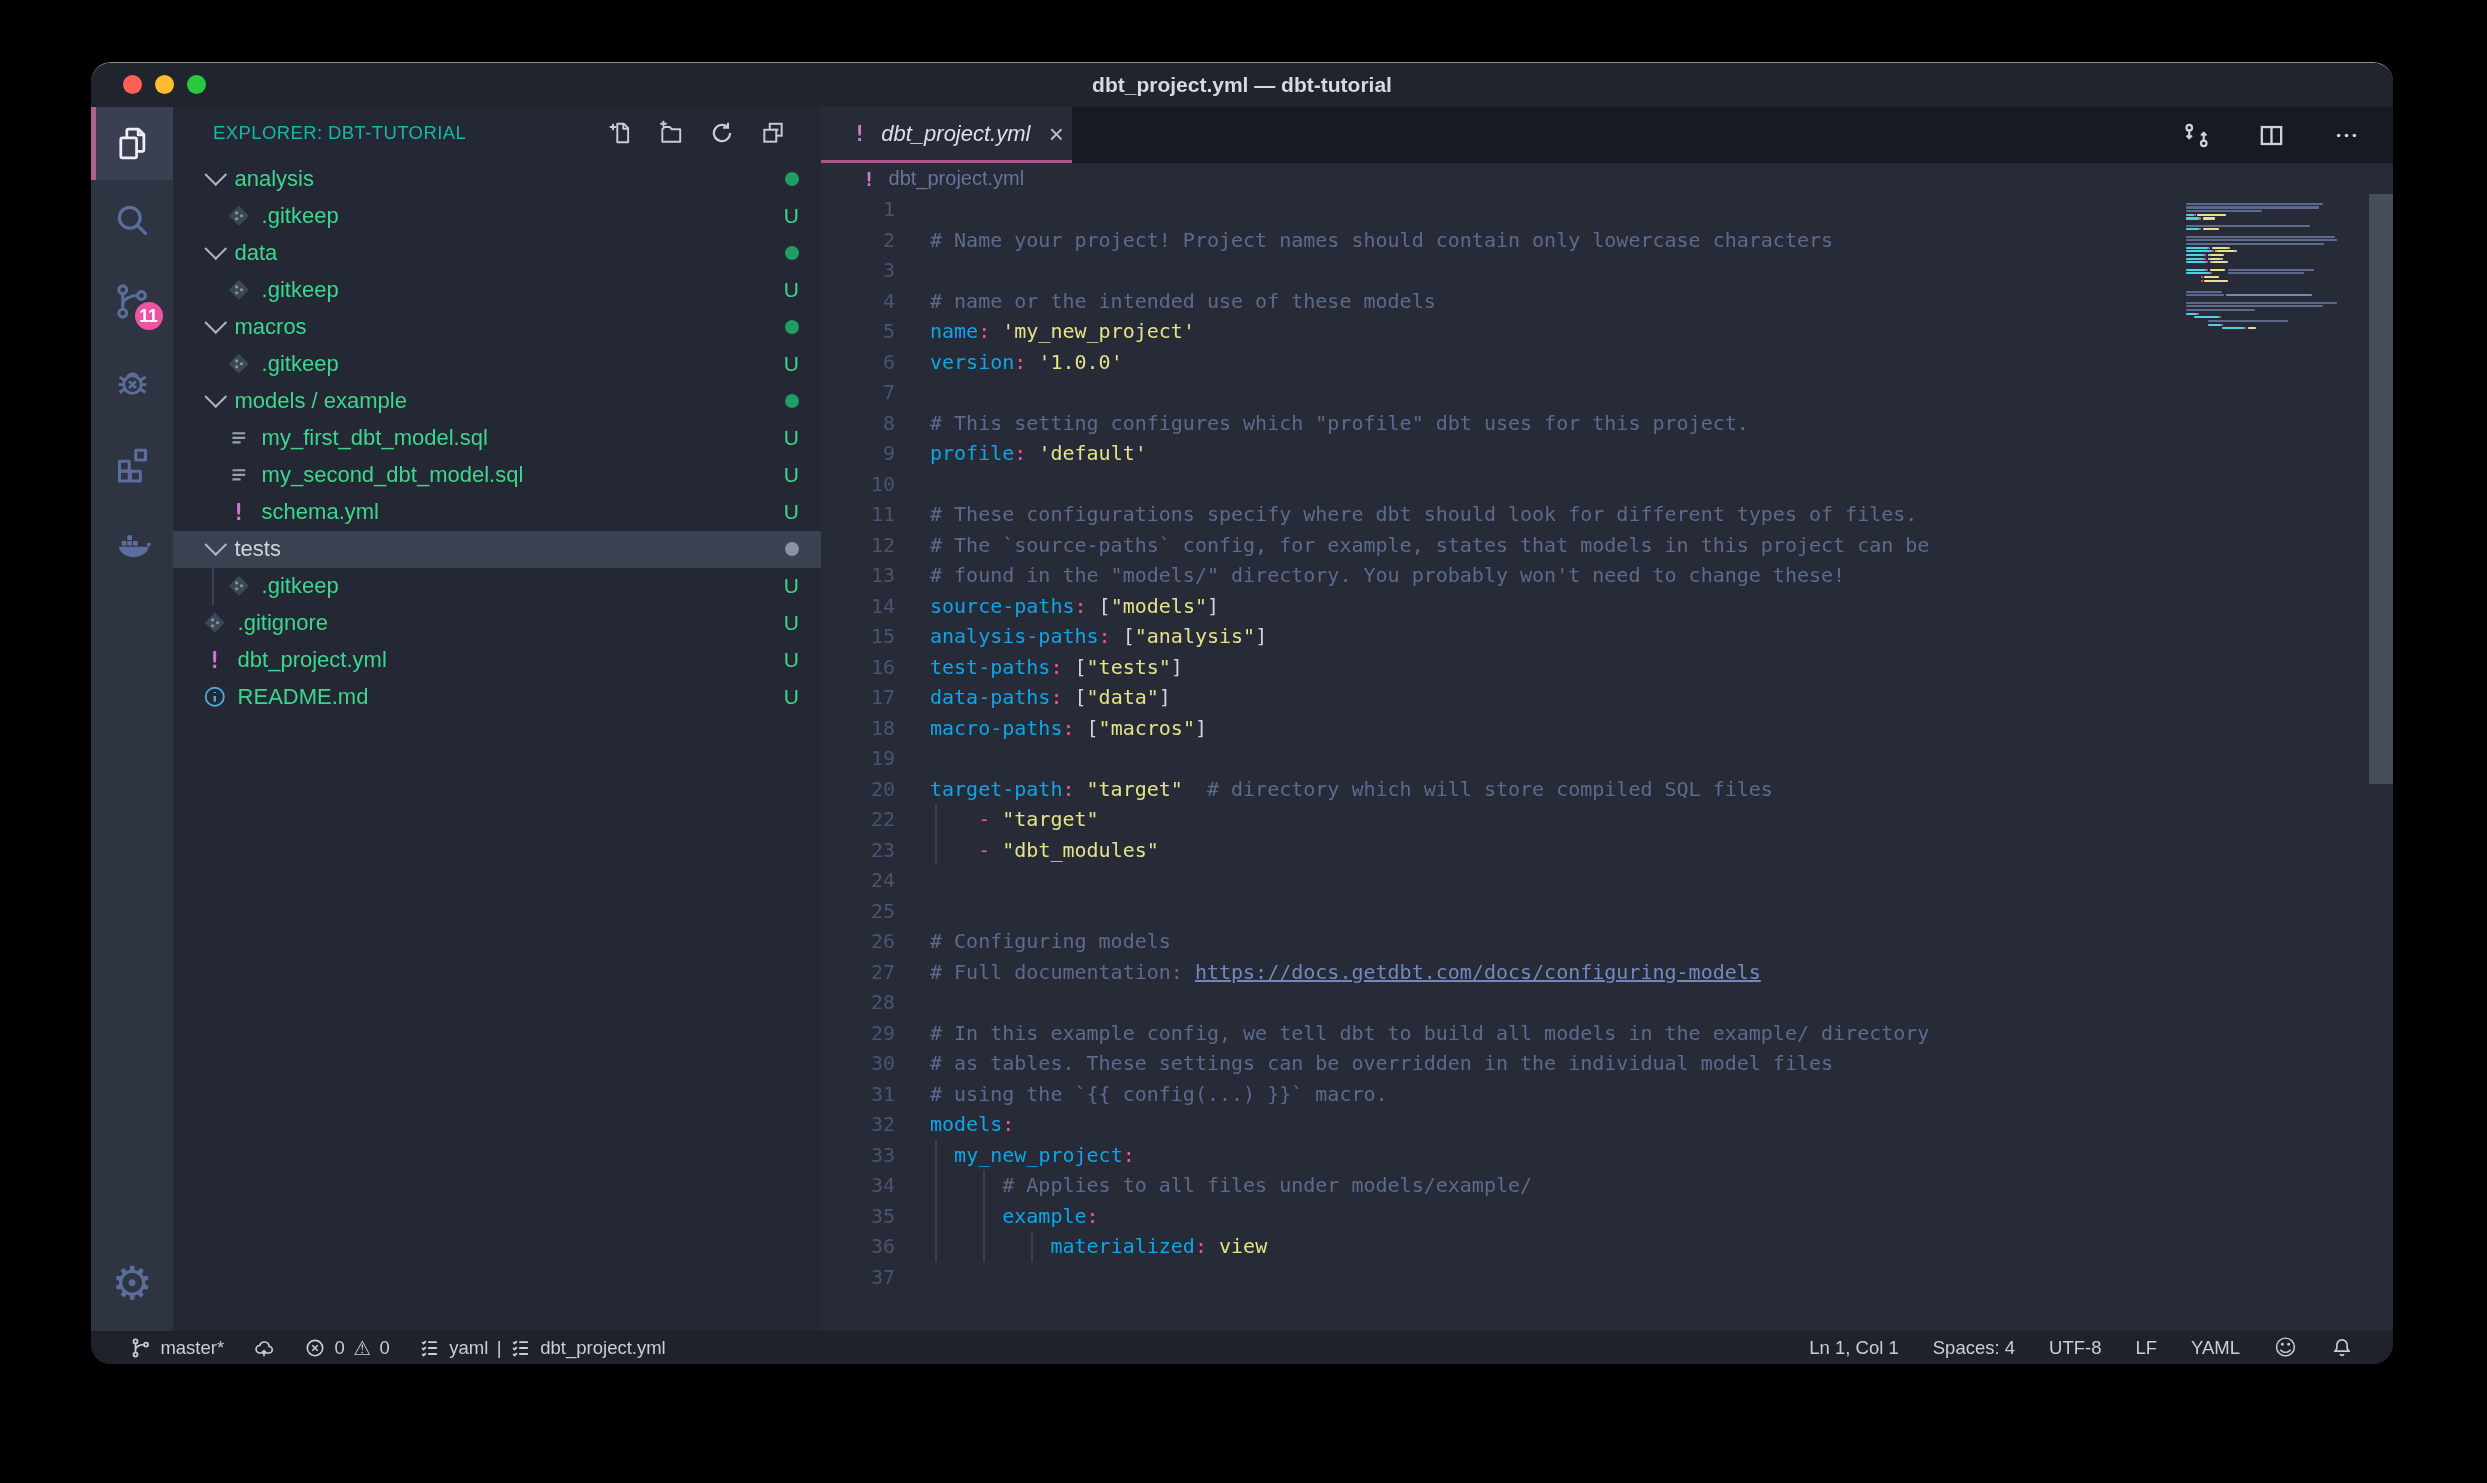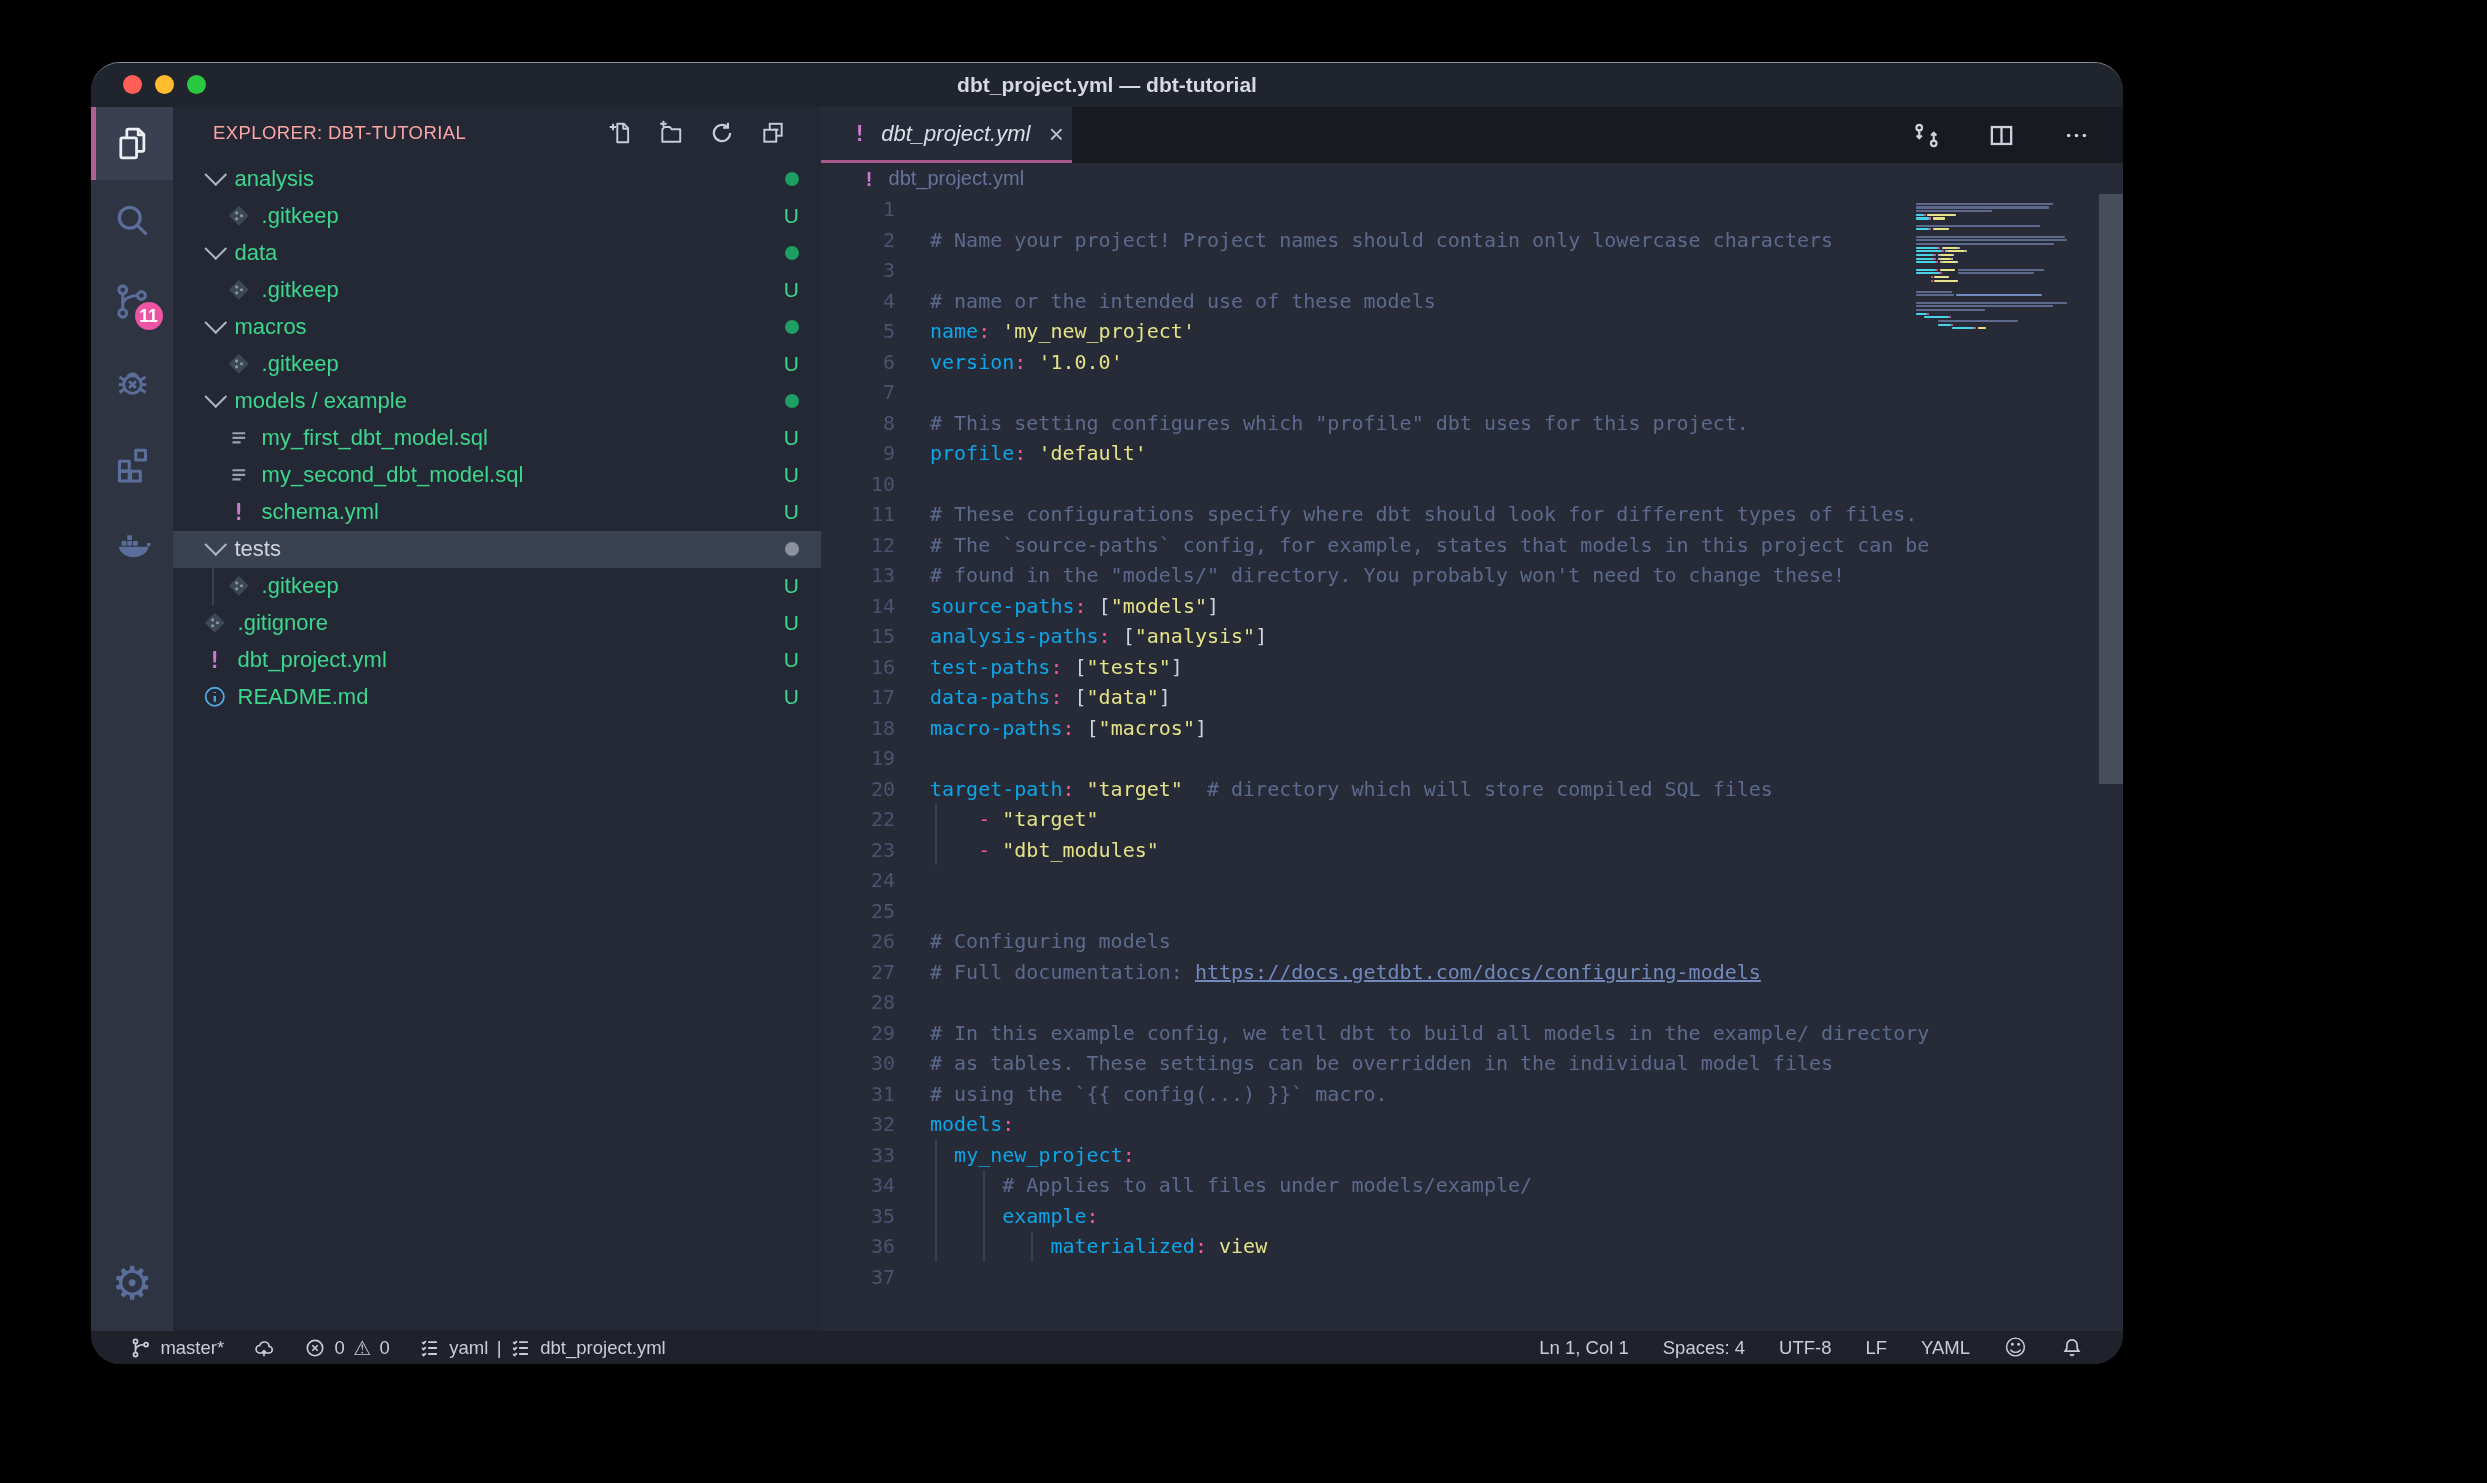--- a/index.html
+++ b/index.html
@@ -1,36 +1,36 @@
 <!DOCTYPE html>
 <html style="font-size:13.5px"><head>
 <meta charset="utf-8">
 <style>
   html,body{margin:0;padding:0;background:#000;}
   body{width:2487px;height:1484px;position:relative;font-family:"Liberation Sans",sans-serif;overflow:hidden;}
-  .window{position:absolute;left:91px;top:62px;width:2032px;height:1302px;background:#262b37;border-radius:29px;overflow:hidden;display:flex;flex-direction:column;border-top:1.7px solid #878d99;box-sizing:border-box;}
+  .window{position:absolute;left:91px;top:62px;width:2302px;height:1302px;background:#262b37;border-radius:20px;overflow:hidden;display:flex;flex-direction:column;border-top:1.7px solid #878d99;box-sizing:border-box;}
   
   .titlebar{flex:0 0 44px;background:#20242d;position:relative;display:flex;align-items:center;justify-content:center;}
   .tl{position:absolute;left:32px;top:11.8px;display:flex;gap:12.6px;}
   .tl span{width:19.4px;height:19.4px;border-radius:50%;}
   .tl .r{background:#ff5f57;} .tl .y{background:#febc2e;} .tl .g{background:#28c840;}
   .wtitle{color:#d6d9e1;font-size:21px;font-weight:600;}
   .main{flex:1;display:flex;min-height:0;}
   
   .activitybar{flex:0 0 82px;background:#2e3441;display:flex;flex-direction:column;}
   .ab-item{height:81px;display:flex;align-items:center;justify-content:center;color:#5b6d9a;position:relative;}
   .ab-item.active{background:#3a4051;color:#edeff5;height:73px;}
   .ab-item.active::before{content:"";position:absolute;left:0;top:0;width:5px;height:100%;background:#b06092;}
   .ab-item svg{width:39px;height:39px;}
   .ab-badge{position:absolute;right:8.4px;bottom:10px;min-width:32px;height:32px;border-radius:16px;background:#ee54a4;color:#fff;font-size:17.7px;font-weight:700;display:flex;align-items:center;justify-content:center;border:2.5px solid #2e3441;box-sizing:border-box;}
   .ab-settings{margin-top:auto;margin-bottom:11.8px;height:73px;}
   .gear-glyph{font-size:46px;line-height:1;font-family:"DejaVu Sans",sans-serif;}
   
   .sidebar{flex:0 0 648px;background:#232834;display:flex;flex-direction:column;min-width:0;}
-  .sb-header{flex:0 0 52px;display:flex;align-items:center;padding:0 35px 0 40px;color:#fca5a5;font-size:18.5px;letter-spacing:0.4px;}
+  .sb-header{flex:0 0 52px;display:flex;align-items:center;padding:0 35px 0 40px;color:#14b8a6;font-size:18.5px;letter-spacing:0.4px;}
   .sb-tools{margin-left:auto;display:flex;gap:25px;color:#c6ccd8;}
   .sb-tools svg{width:26px;height:26px;}
   .tree{flex:1;padding-top:1.7px;}
   .row{height:37px;display:flex;align-items:center;font-size:22px;color:#3dd68c;position:relative;padding-right:22px;box-sizing:border-box;}
   .row.selected{background:#3a4150;color:#ced3dd;}
   .rlabel{margin-left:11px;white-space:nowrap;}
   .chev{width:13.5px;height:13.5px;border-right:2.5px solid #aeb5c2;border-bottom:2.5px solid #aeb5c2;transform:rotate(45deg) translate(-1.7px,-1.7px);flex:0 0 13.5px;margin-top:-5px;}
   .fic{width:23.6px;height:23.6px;display:flex;align-items:center;justify-content:center;flex:0 0 23.6px;}
   .fic svg,.ti{width:23.6px;height:23.6px;}
   .warn-glyph{color:#cb7ad1;font-weight:700;font-size:23px;display:flex;align-items:center;justify-content:center;font-family:"DejaVu Sans Mono",monospace;}

